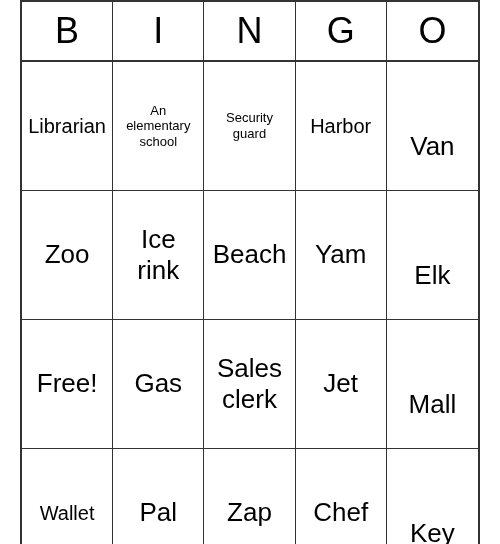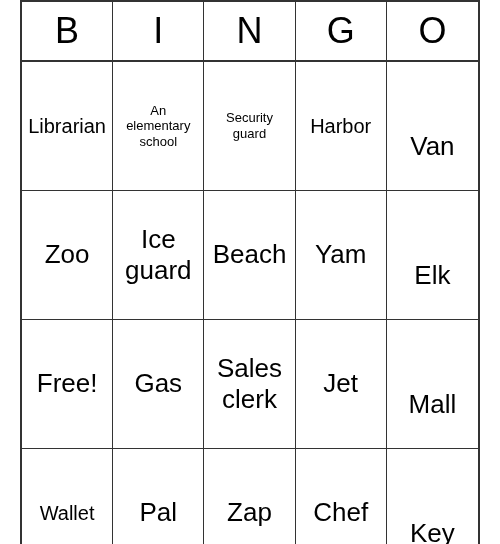--- a/index.html
+++ b/index.html
@@ -108,21 +108,21 @@
       <div class="bingo-cell">
         <span class="medium-text">Harbor</span>
       </div>
       <div class="bingo-cell">
         <span class="large-text">Van</span>
       </div>
       <div class="bingo-cell">
         <span class="large-text">Zoo</span>
       </div>
       <div class="bingo-cell">
-        <span class="large-text">Ice guard</span>
+        <span class="large-text">Ice rink</span>
       </div>
       <div class="bingo-cell">
         <span class="large-text">Beach</span>
       </div>
       <div class="bingo-cell">
         <span class="large-text">Yam</span>
       </div>
       <div class="bingo-cell">
         <span class="large-text">Elk</span>
       </div>

